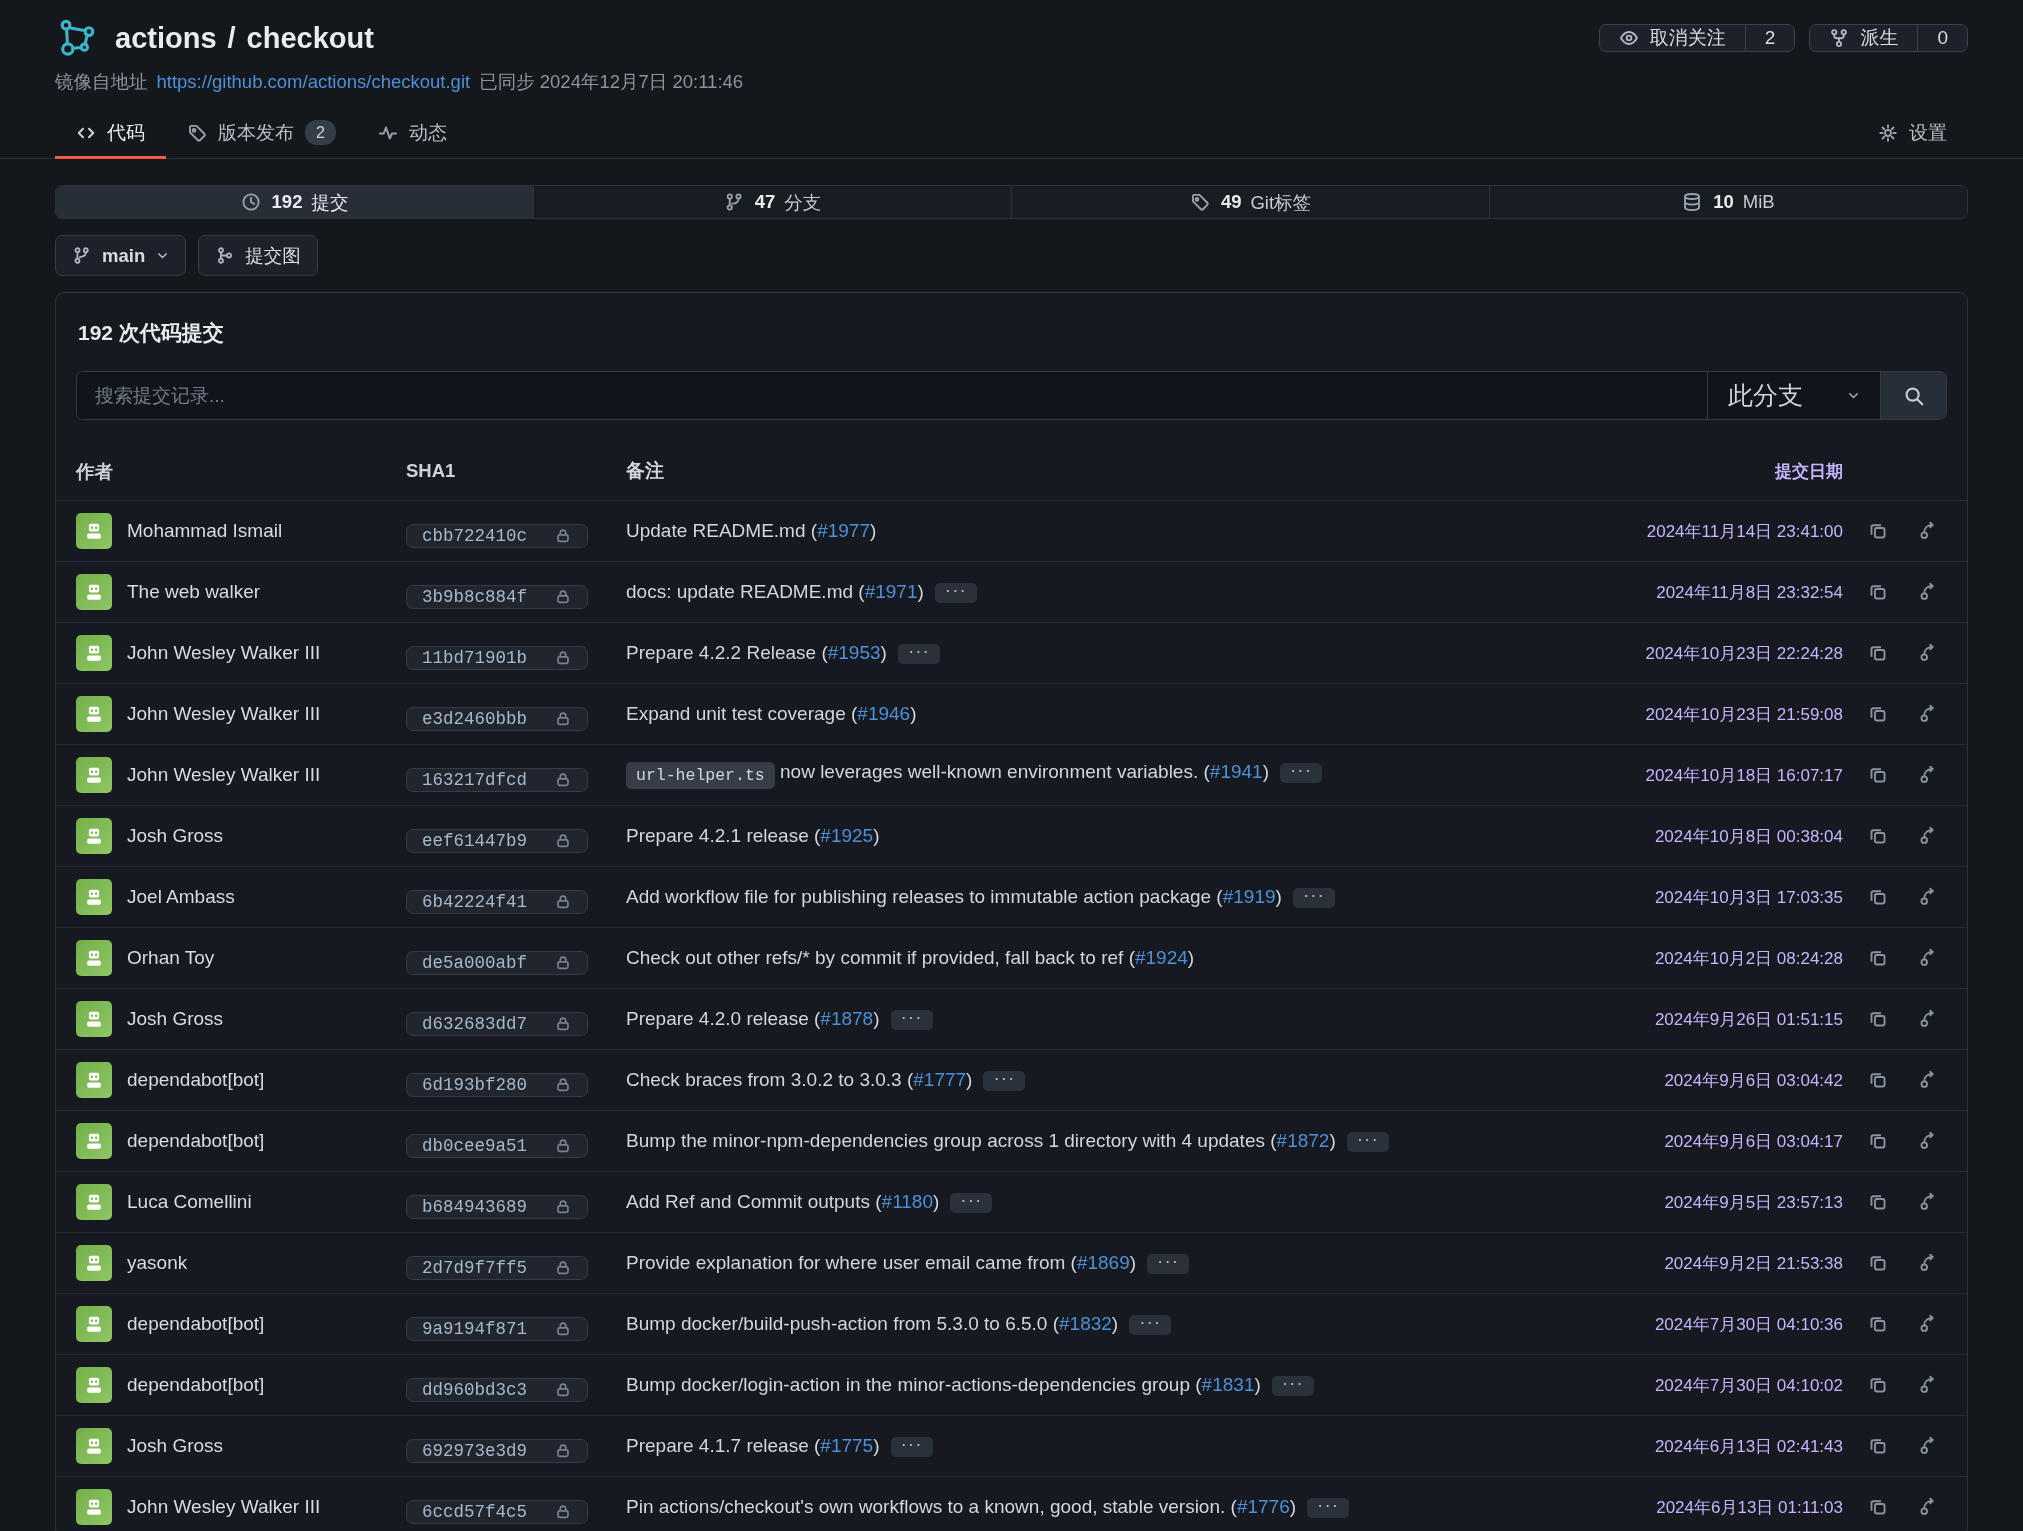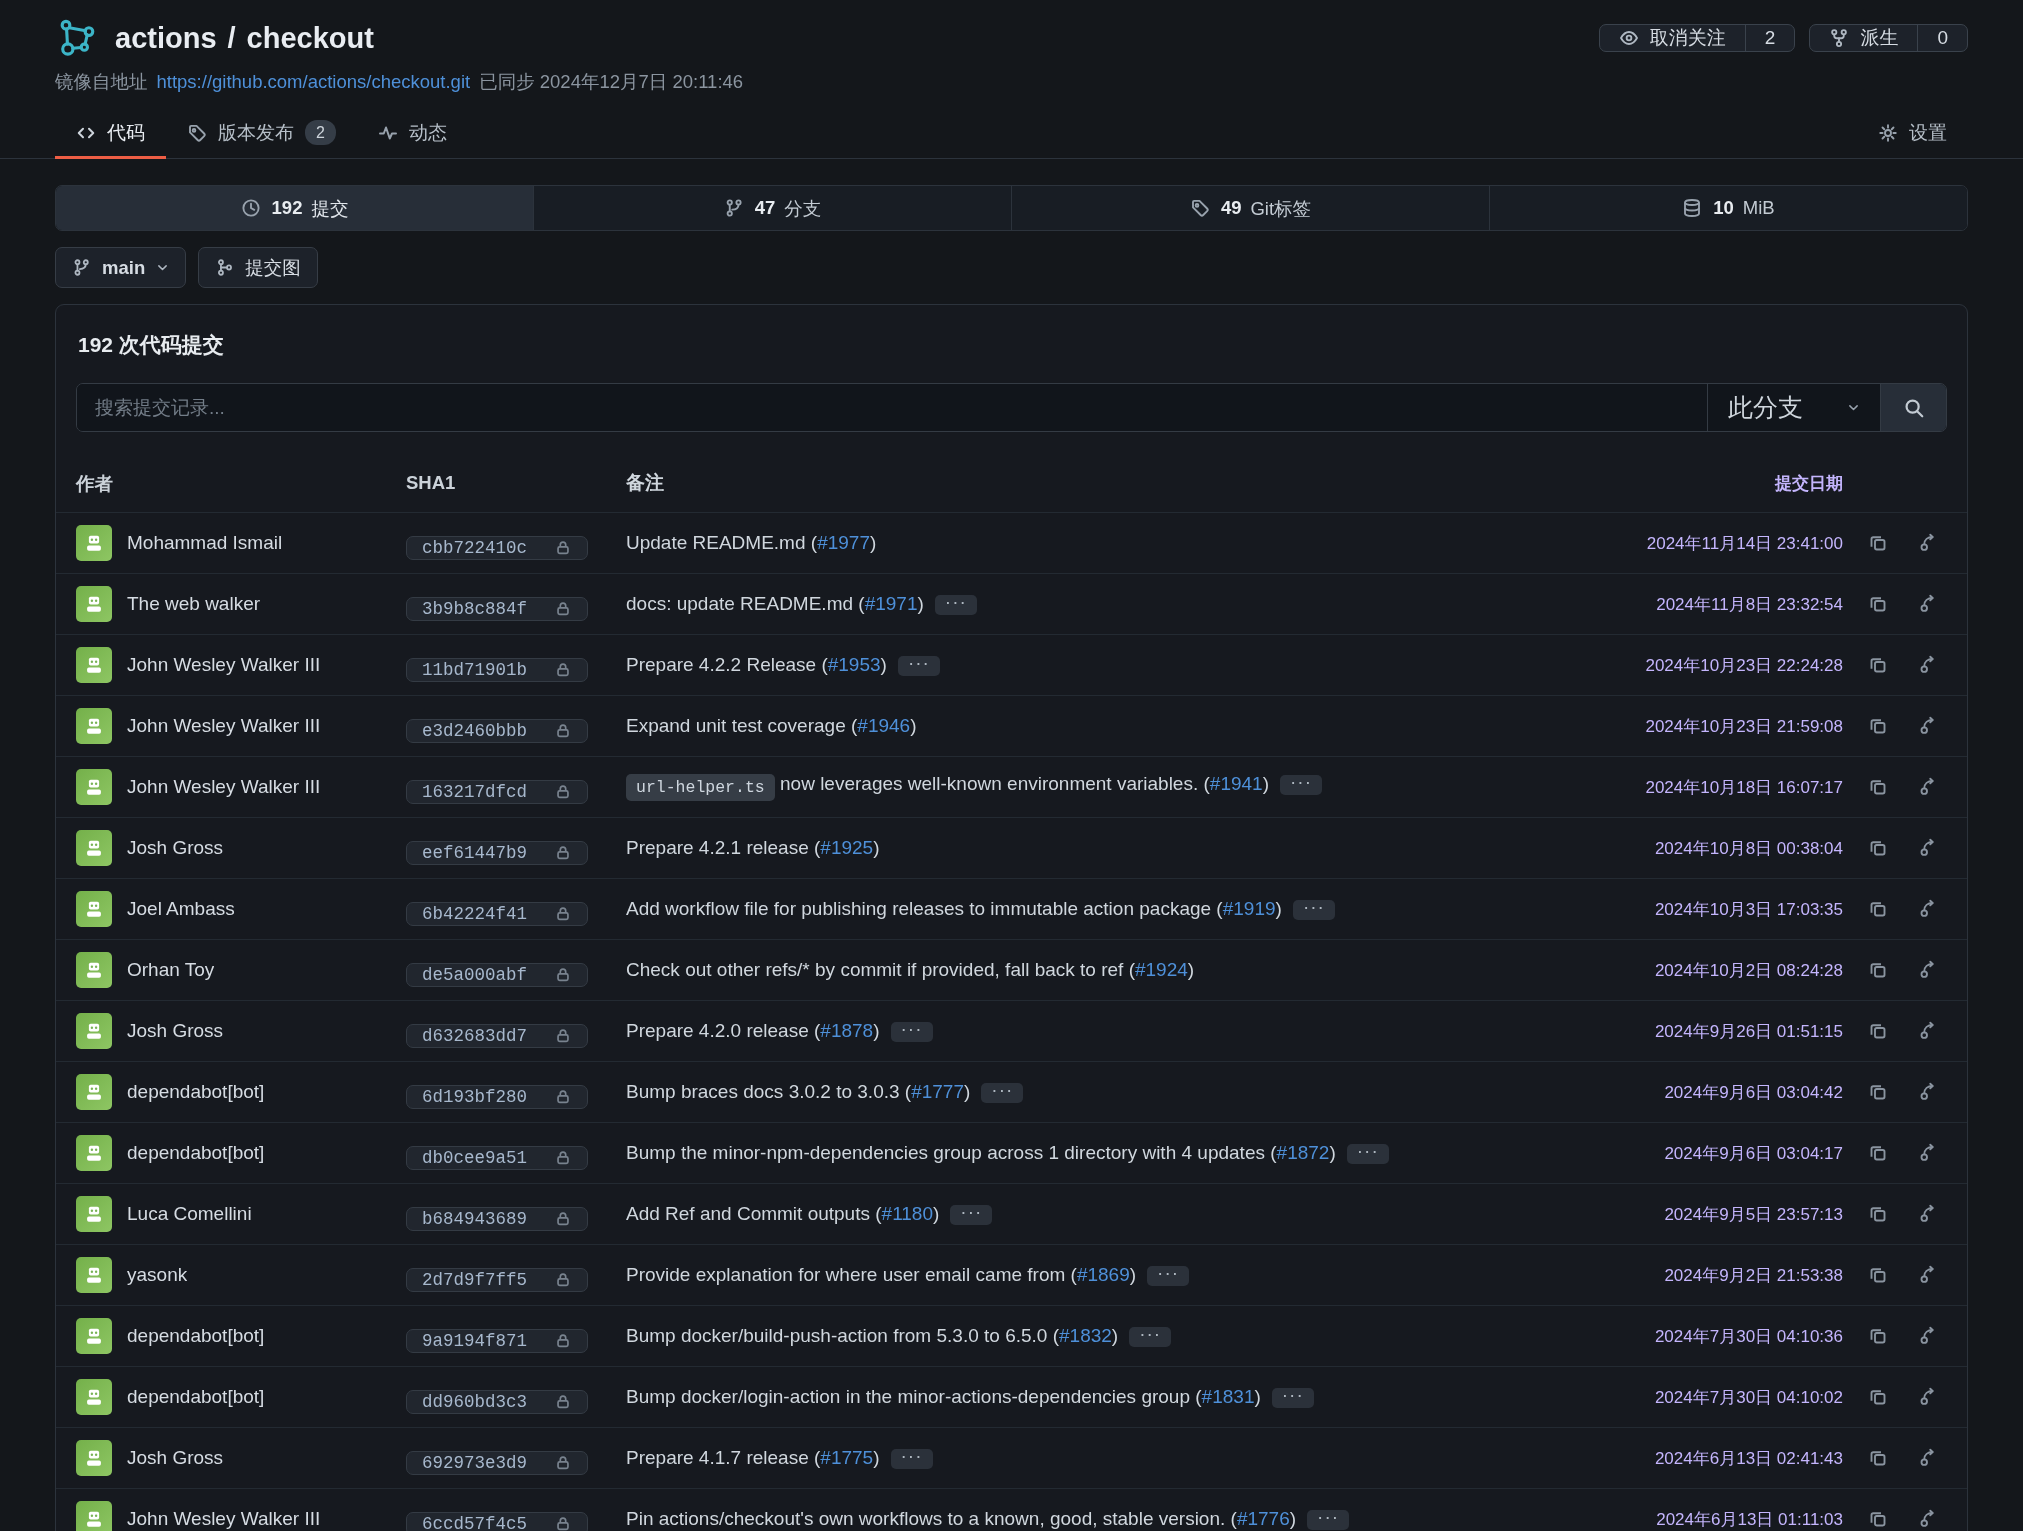--- a/index.html
+++ b/index.html
@@ -33,21 +33,21 @@
   .tabbar{display:flex;align-items:stretch;margin:13px -55px 0;padding:0 55px;height:52px;border-bottom:1px solid var(--border);}
   .tab{display:flex;align-items:center;gap:11px;padding:0 21px;font-size:19px;color:#b6bfc8;position:relative;}
   .tab .ic{color:#98a2ad;}
   .tab.active{color:var(--bright);}
   .tab.active .ic{color:#cdd4db;}
   .tab.active::after{content:"";position:absolute;left:0;right:0;bottom:-1px;height:3px;background:var(--accent);}
   .count-badge{background:var(--chip);border-radius:12px;padding:3px 11px;font-size:16px;color:#ced5dc;line-height:1.2;}
   .tab-spacer{flex:1;}
 
   
-  .stats-bar{display:flex;margin-top:26px;height:46px;border:1px solid var(--border);border-radius:7px;overflow:hidden;}
+  .stats-bar{display:flex;margin-top:26px;height:34px;border:1px solid var(--border);border-radius:7px;overflow:hidden;}
   .stat-seg{flex:1;display:flex;align-items:center;justify-content:center;gap:9px;background:var(--seg);font-size:18.5px;color:#c3cbd3;border-left:1px solid var(--border);}
   .stat-seg:first-child{border-left:none;}
   .stat-seg.active{background:var(--seg-active);color:#e2e7ec;}
   .stat-seg .ic{color:#98a2ad;margin-right:2px;}
   .stat-seg .num{font-weight:700;color:#e8ecf0;}
 
   
   .branch-row{display:flex;gap:12px;margin-top:16px;}
   .ctrl-btn{display:flex;align-items:center;gap:11px;height:41px;padding:0 16px;background:var(--btn);border:1px solid #363d46;border-radius:7px;font-size:18.5px;color:#d6dce3;}
   .ctrl-btn .ic{color:#aeb7c1;}
@@ -725,21 +725,21 @@
       <a class="sha-badge">
                 <span class="sha-text">6d193bf280</span>
                 <span class="ic">
                   <svg viewBox="0 0 16 16" width="18" height="18" fill="none" stroke="currentColor" stroke-width="1.5">
                     <rect x="3.6" y="7" width="8.8" height="5.8" rx="1.4"></rect>
                     <path d="M5.6 7 V5.2 a2.4 2.4 0 0 1 4.8 0 V7"></path>
                   </svg>
                 </span>
               </a>
     </div>
-    <div class="col-msg"><span>Bump braces docs 3.0.2 to 3.0.3 (</span><a class="pr-link">#1777</a><span>)</span><button class="expand-btn">···</button></div>
+    <div class="col-msg"><span>Check braces from 3.0.2 to 3.0.3 (</span><a class="pr-link">#1777</a><span>)</span><button class="expand-btn">···</button></div>
     <div class="col-date">2024年9月6日 03:04:42</div>
     <div class="col-actions">
       <button class="row-action">
         <span>
                   <svg viewBox="0 0 16 16" width="20" height="20" fill="none" stroke="currentColor" stroke-width="1.5" stroke-linejoin="round">
                     <rect x="5.6" y="5.6" width="7.6" height="7.6" rx="1.4"></rect>
                     <path d="M10.4 3.4 H4.2 a1.4 1.4 0 0 0 -1.4 1.4 v6.2"></path>
                   </svg>
                 </span>
       </button>

